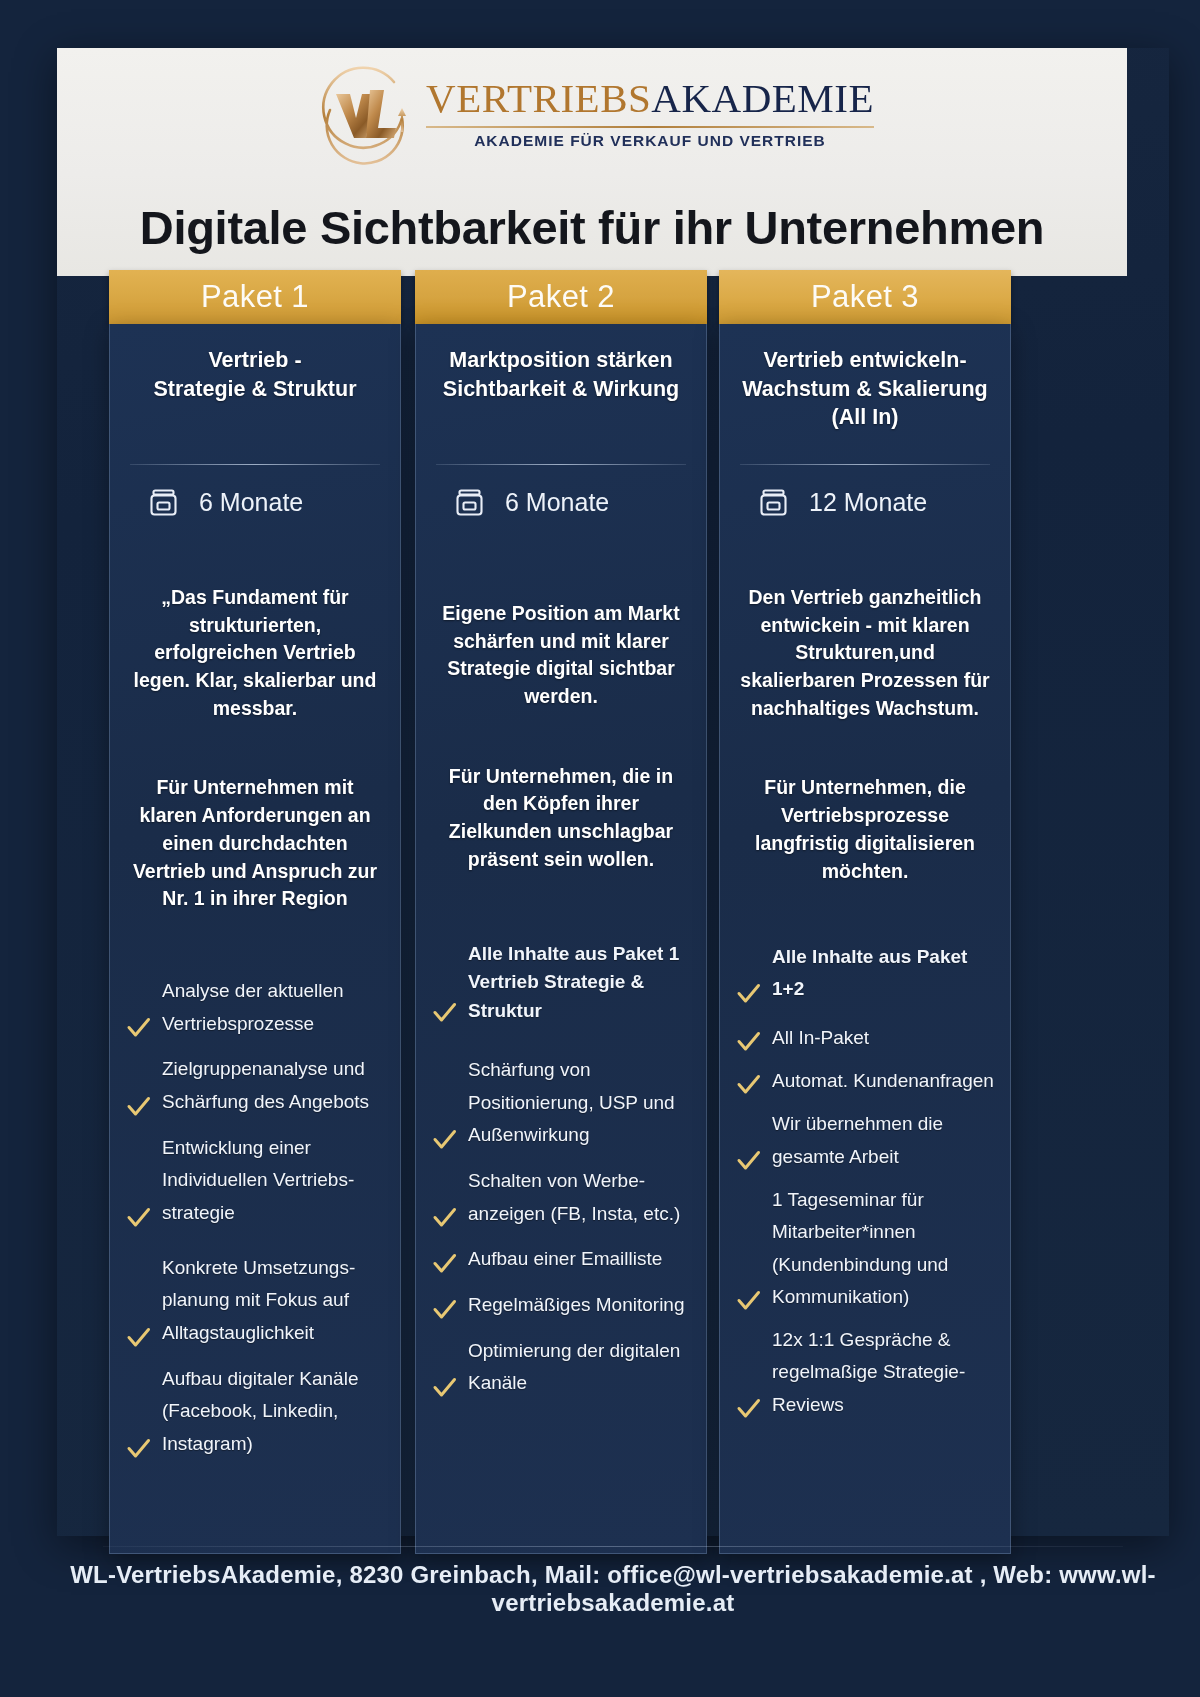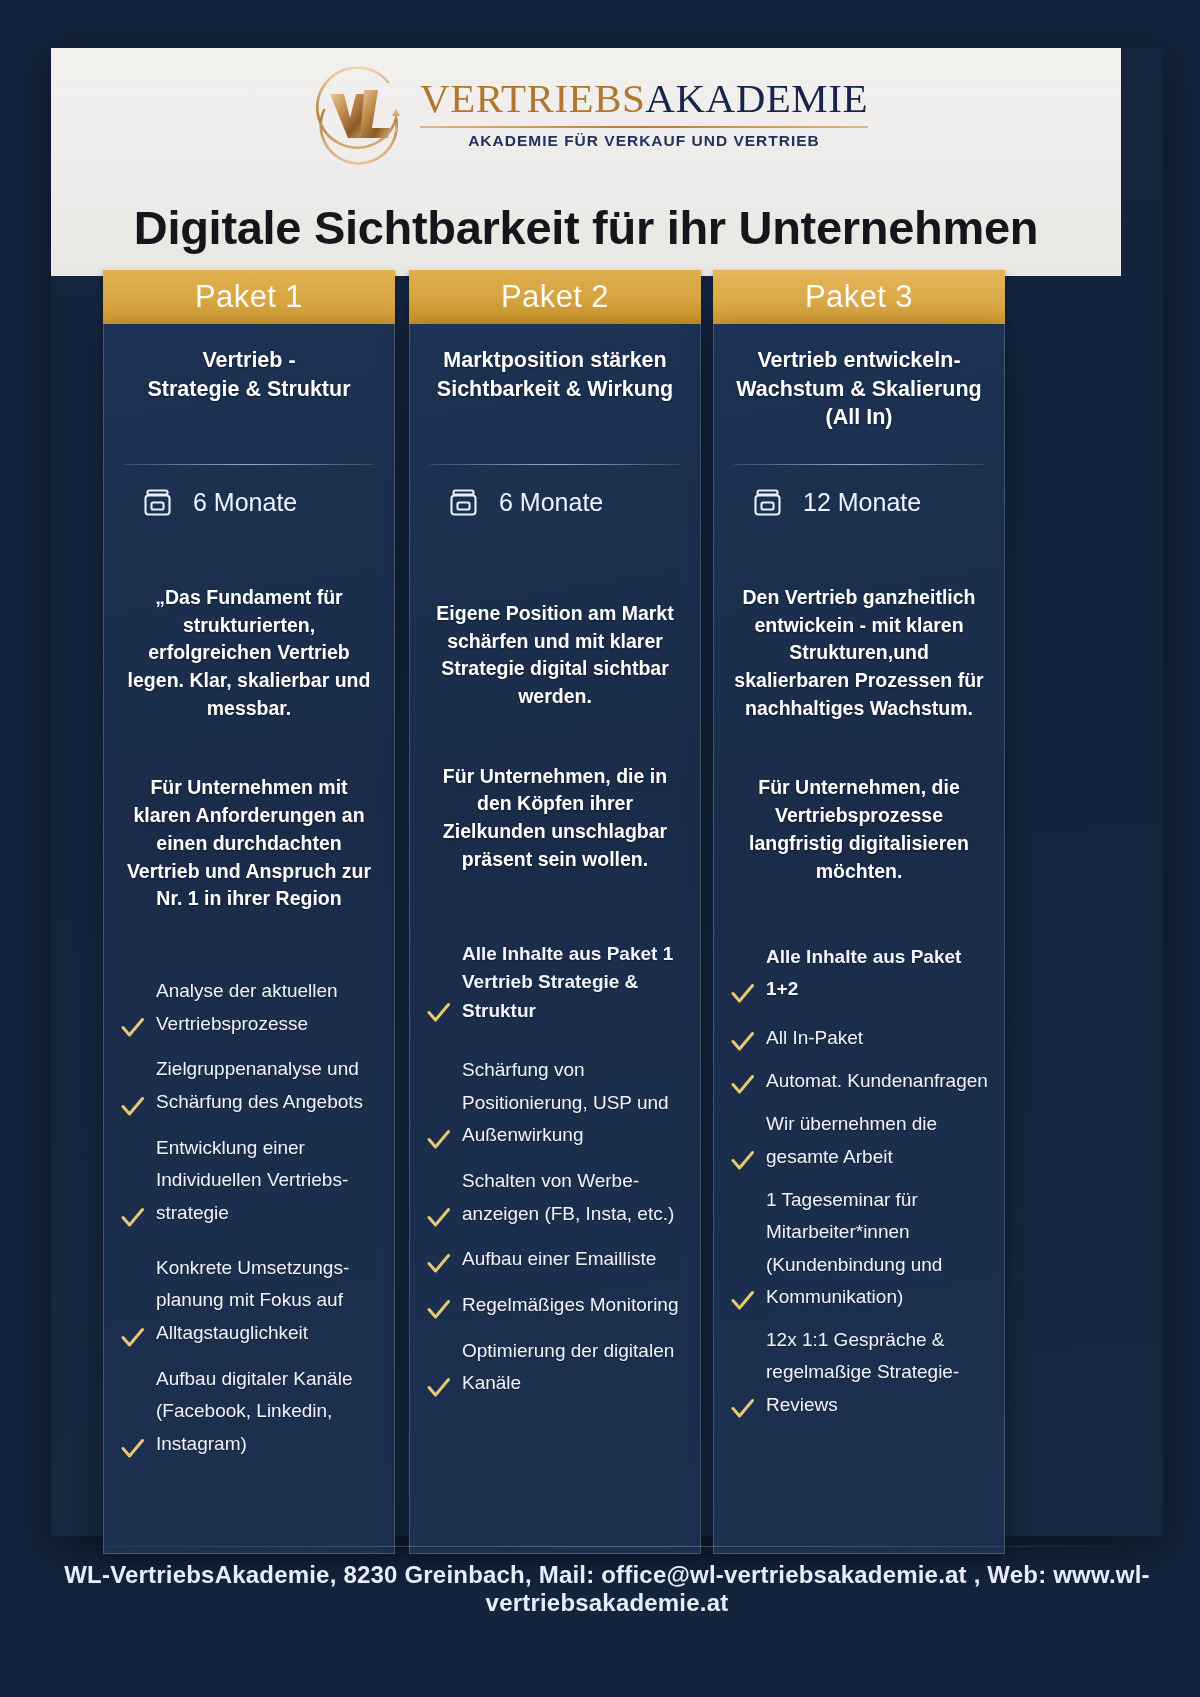--- a/index.html
+++ b/index.html
@@ -14,21 +14,21 @@
   
   .page-bg{
     position:absolute;inset:0;
     background:
       radial-gradient(ellipse 900px 700px at 25% 18%, #1e3css 0%, transparent 60%),
       radial-gradient(ellipse 1100px 900px at 70% 80%, rgba(40,62,96,.55) 0%, transparent 65%),
       linear-gradient(160deg,#16273f 0%, #12203a 45%, #16263c 100%);
   }
   .poster{
     position:absolute;
-    left:51px; top:48px;
+    left:57px; top:48px;
     width:1112px; height:1488px;
     background:linear-gradient(175deg,#16263f 0%,#13233c 30%,#16273f 100%);
     box-shadow:0 10px 40px rgba(0,0,0,.45);
   }
 
   
   .header{
     position:absolute;left:0;top:0;width:1070px;height:228px;
     background:linear-gradient(180deg,#f2f1ee 0%,#edecea 55%,#e8e7e3 100%);
   }

